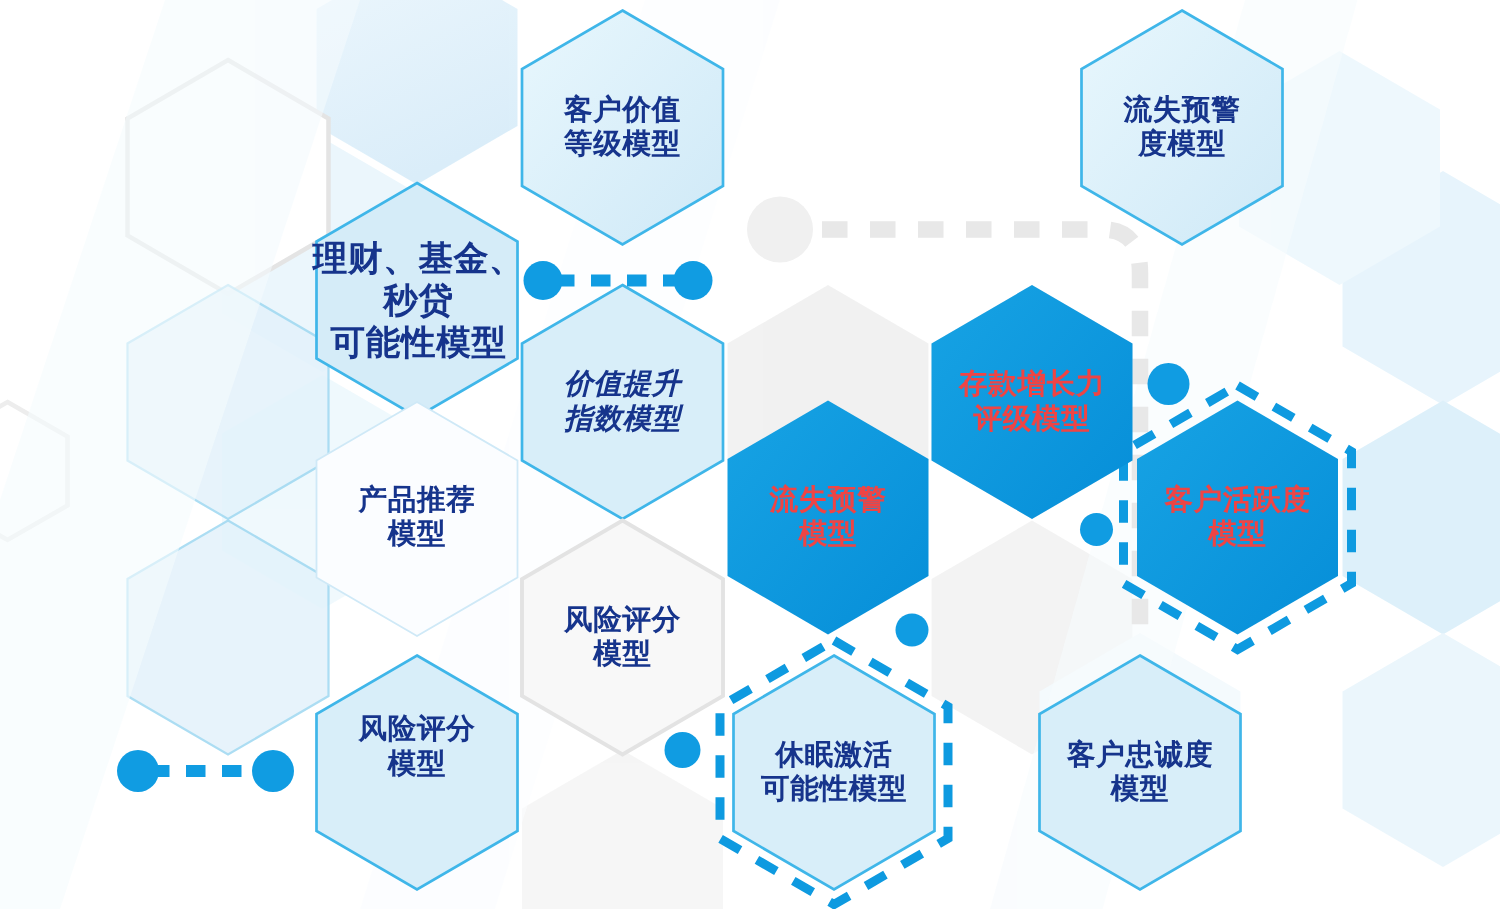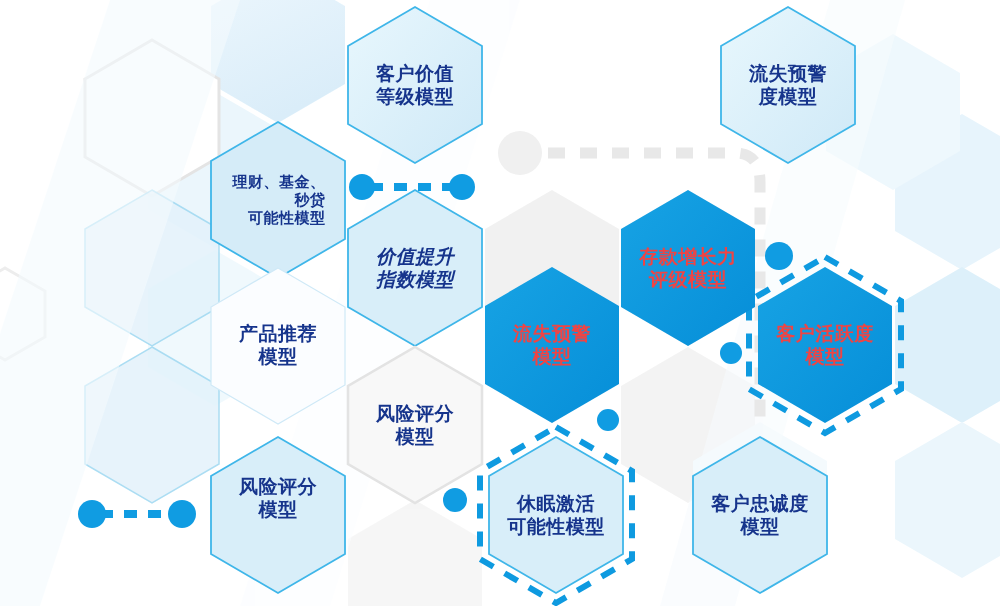--- a/index.html
+++ b/index.html
@@ -15,21 +15,21 @@
     display:flex;align-items:center;justify-content:center;
     text-align:center;
     line-height:1.22;
     font-weight:bold;
     white-space:pre-line;
     pointer-events:none;
     letter-spacing:0.5px;
   }
   .lbl-dark{color:#16348c;}
   .lbl-white{color:#ef4444;}
-  .fs20{font-size:15px;text-align:right;}
+  .fs20{font-size:23px;}
   .fs21{font-size:19px;}
 </style>
 </head>
 <body>
 
 <div id="stage">
 
   <svg width="1000" height="606">
     <defs>
       <linearGradient id="gradLight" x1="0" y1="0" x2="1" y2="1">

